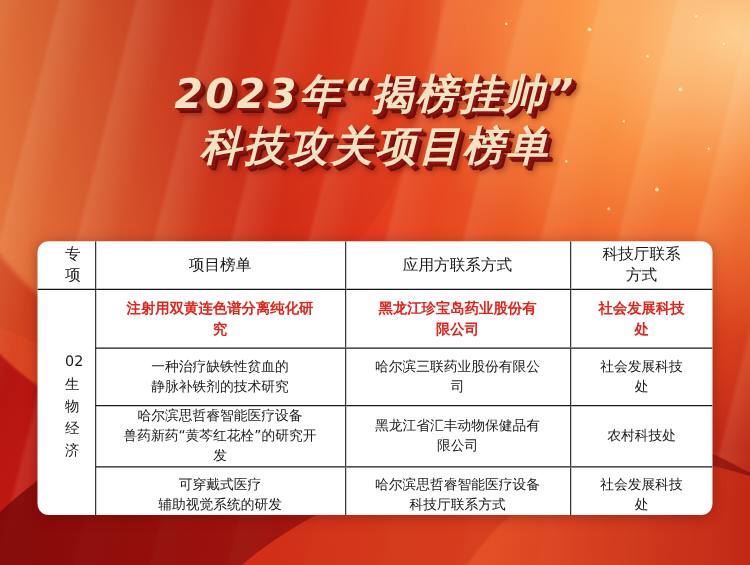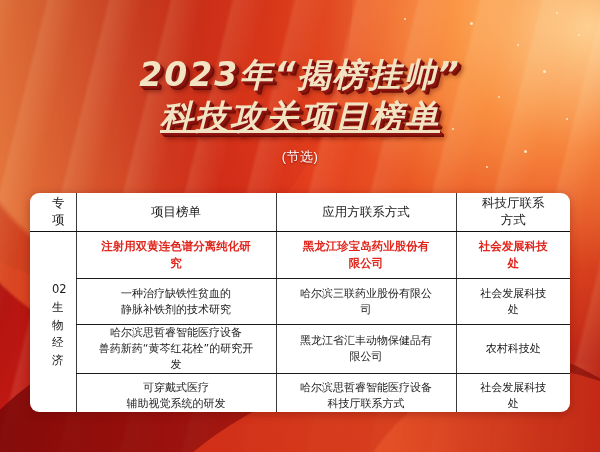--- a/index.html
+++ b/index.html
@@ -66,21 +66,21 @@
   .title-wrap{position:absolute;left:0;right:0;top:56px;text-align:center;}
   .tline{
     font-family:"DejaVu Sans","Liberation Sans",sans-serif;
     font-weight:bold;color:#f2e4c2;letter-spacing:2px;
     line-height:1.14;
     text-shadow:
       1px 1px 0 #8d1410, 2px 2px 0 #8d1410, 3px 3px 0 #7d1009,
       4px 4px 0 #6d0d07, 5px 5px 5px rgba(80,8,4,.6);
   }
   .tline1{font-size:33px;font-style:italic;}
-  .tline2{font-size:33px;font-style:italic;margin-top:4px;text-decoration:underline;}
+  .tline2{font-size:33px;font-style:italic;margin-top:4px;}
   .subtitle{
     margin-top:13px;font-size:13px;color:#ffffff;letter-spacing:.5px;
     text-shadow:0 1px 2px rgba(110,10,6,.8);
   }
   
   .card{
     position:absolute;left:30px;top:193px;width:540px;height:219px;
     background:#ffffff;border-radius:9px;
     box-shadow:0 2px 10px rgba(90,8,4,.35);
     overflow:hidden;
@@ -136,21 +136,20 @@
     <span class="sp" style="left:578px;top:34px;width:2px;height:2px;"></span>
     <span class="sp" style="left:432px;top:60px;width:2px;height:2px;"></span>
     <span class="sp" style="left:556px;top:12px;width:2px;height:2px;"></span>
     <span class="sp" style="left:486px;top:166px;width:2px;height:2px;"></span>
     <span class="sp" style="left:404px;top:18px;width:2px;height:2px;"></span>
   </div>
 
   <div class="title-wrap">
     <div class="tline tline1">2023年“揭榜挂帅”</div>
     <div class="tline tline2">科技攻关项目榜单</div>
-    <div class="subtitle">(节选)</div>
   </div>
 
   <div class="card">
     <table class="listing">
       <colgroup>
           <col class="c1">
           <col class="c2">
           <col class="c3">
           <col class="c4">
         </colgroup>

